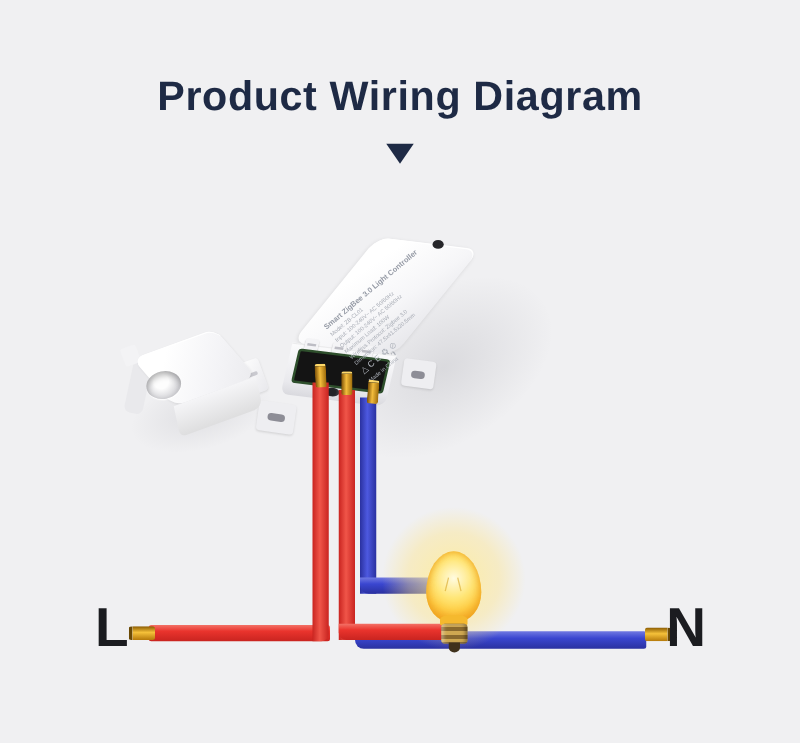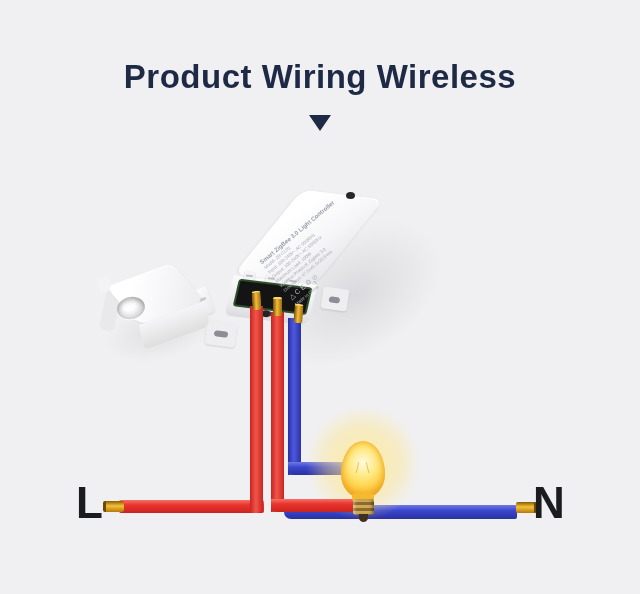--- a/index.html
+++ b/index.html
@@ -120,21 +120,21 @@
         background:linear-gradient(135deg,#ffffff,#e8e8ec);border-radius:3px;
         box-shadow:0 1px 2px rgba(0,0,0,.10);}
   .sb-tab-r:after{content:"";position:absolute;left:4px;top:10px;width:9px;height:3px;
         background:#c9c9cf;border-radius:2px;}
   .sb-tab-l{left:98px;top:277px;width:13px;height:15px;transform:rotate(-20deg);z-index:1;
         background:#f3f3f5;border-radius:2px;}
 </style>
 </head>
 <body>
 
-<div class="abs title">Product Wiring Wireless</div>
+<div class="abs title">Product Wiring Diagram</div>
 <div class="abs down-arrow"></div>
 
 <div class="abs mod-shadow"></div>
 <div class="abs sb-shadow"></div>
 
 <div class="abs sb-side"></div>
 <div class="abs sb-tab-l"></div>
 <div class="abs sb-tab-r"></div>
 <div class="abs sb-top"></div>
 <div class="abs sb-front"></div>

